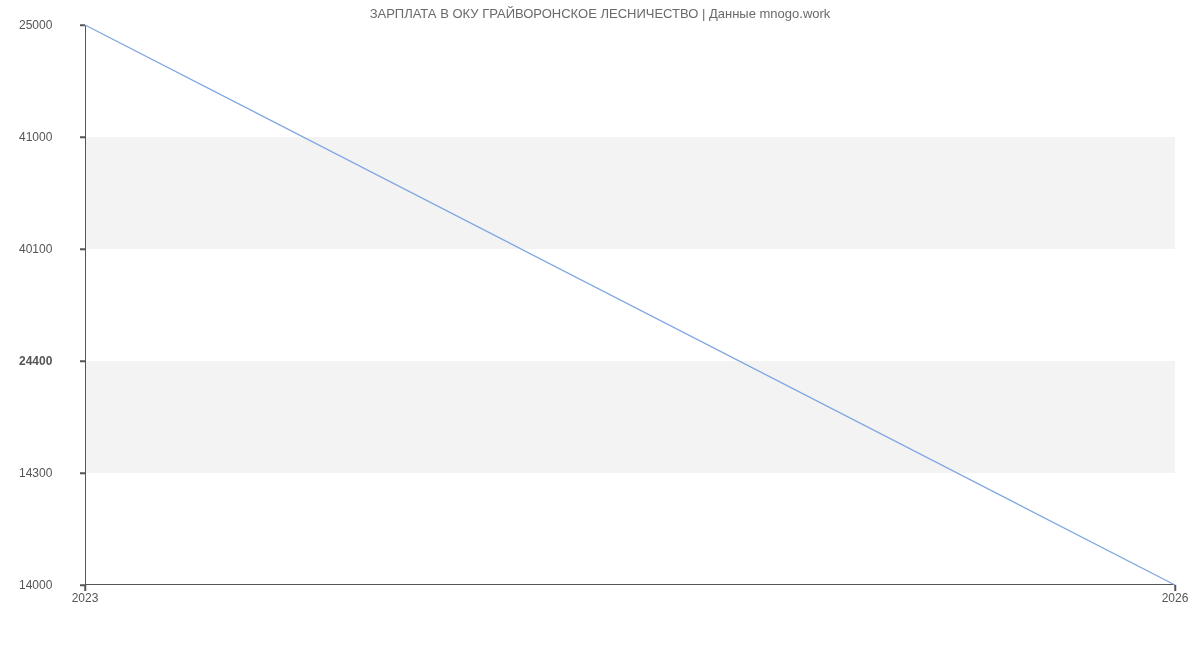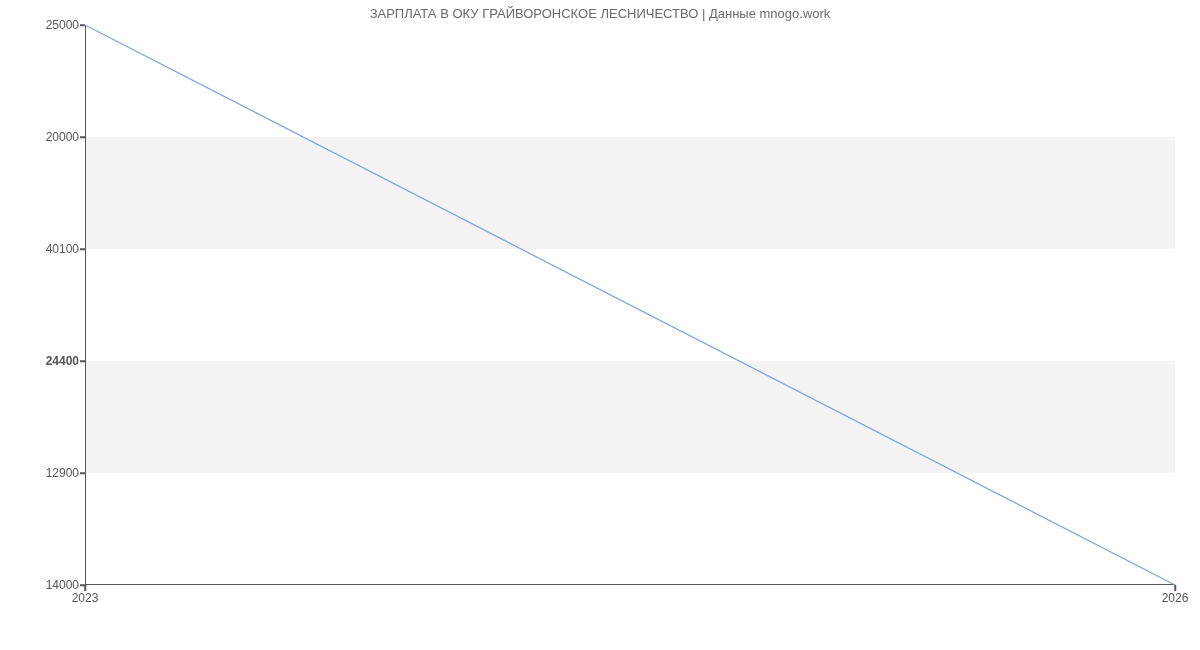--- a/index.html
+++ b/index.html
@@ -40,21 +40,20 @@
     left: 0;
     width: 100%;
     background: #f3f3f3;
   }
   .y-tick-label {
     position: absolute;
     right: 1096px; 
     transform: translateY(-50%);
     font-size: 12px;
     color: #555555;
-    text-align: right;
     width: 60px;
   }
   .y-tick-mark {
     position: absolute;
     left: -6px;
     width: 5px;
     height: 1.5px;
     background: #555555;
     transform: translateY(-50%);
   }
@@ -99,22 +98,22 @@
       <div class="y-tick-mark" style="top: 448px;"></div>
       <div class="y-tick-mark" style="top: 336px;"></div>
       <div class="y-tick-mark" style="top: 224px;"></div>
       <div class="y-tick-mark" style="top: 112px;"></div>
       <div class="y-tick-mark" style="top: 0px;"></div>
     </div>
   <svg class="line-svg" id="line-svg" viewBox="0 0 1090 560">
       <path d="M0 0 L1090 560" class="series-line" stroke="#7fa6e2"></path>
     </svg>
 <div class="y-tick-label" style="top: 560px;">14000</div>
-    <div class="y-tick-label" style="top: 448px;">12900</div>
+    <div class="y-tick-label" style="top: 448px;">14300</div>
     <div class="y-tick-label" style="top: 336px; font-weight: bold;">24400</div>
     <div class="y-tick-label" style="top: 224px;">40100</div>
-    <div class="y-tick-label" style="top: 112px;">20000</div>
+    <div class="y-tick-label" style="top: 112px;">41000</div>
     <div class="y-tick-label" style="top: 0px;">25000</div>
     <div class="x-tick-label" style="left: 0px;">2023</div>
     <div class="x-tick-mark" style="left: 0px;"></div>
     <div class="x-tick-label" style="left: 1090px;">2026</div>
     <div class="x-tick-mark" style="left: 1090px;"></div>
   </div>
 
 </body></html>

